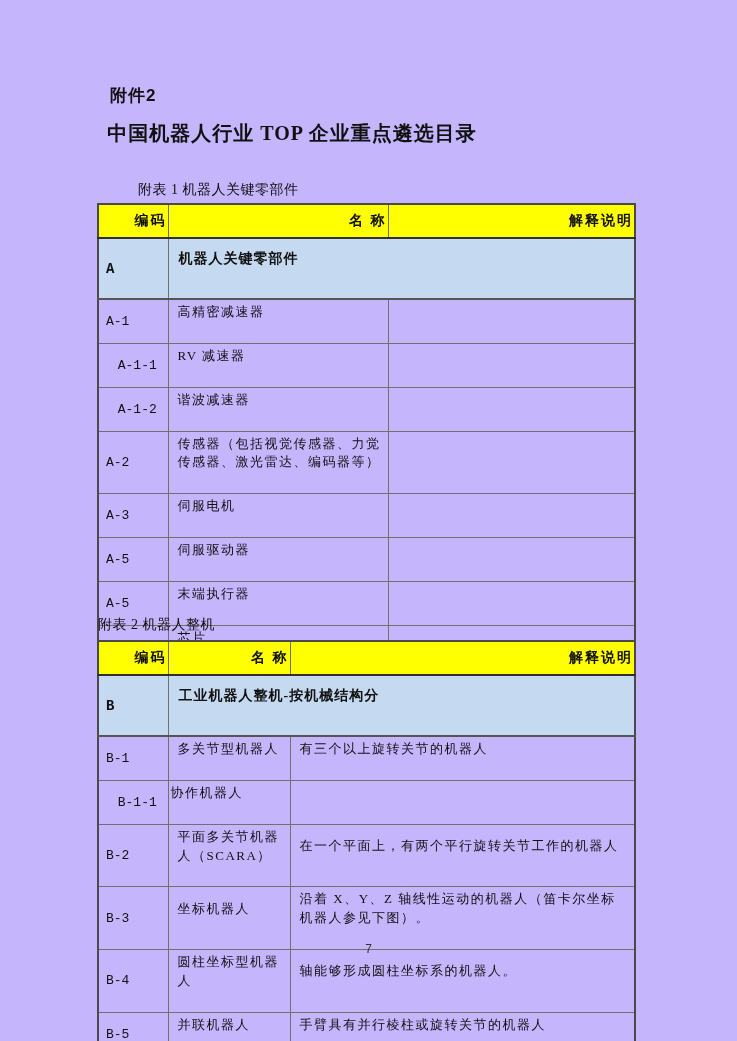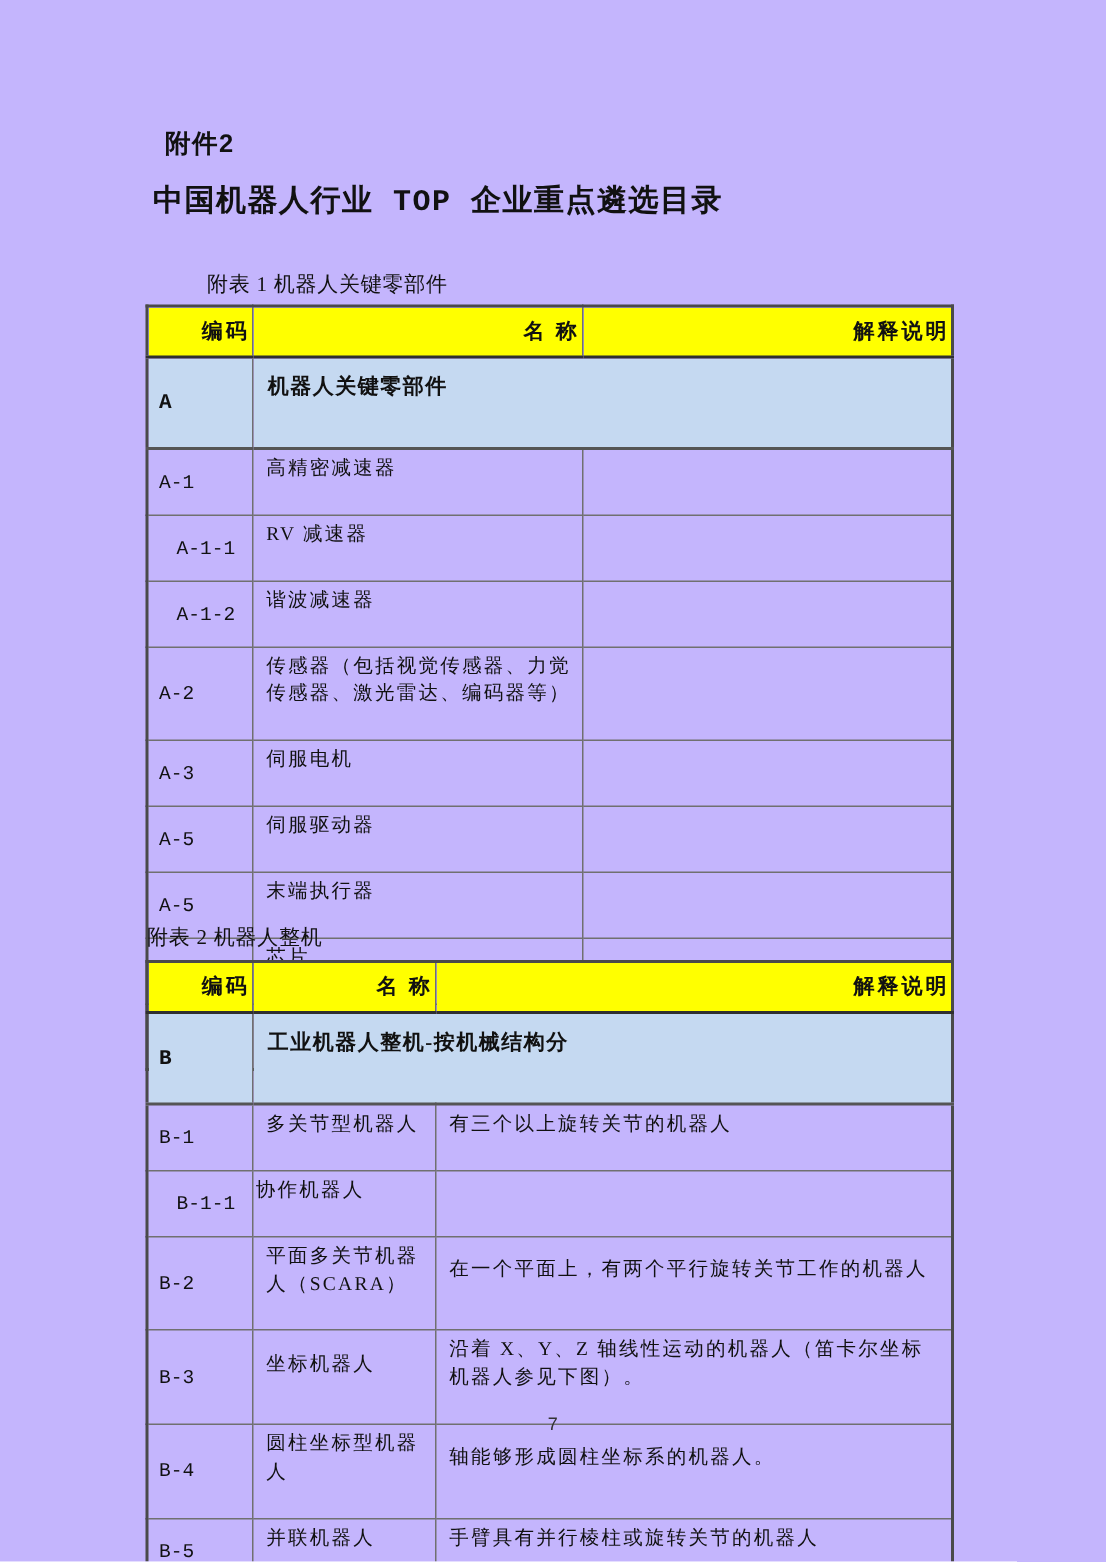--- a/index.html
+++ b/index.html
@@ -19,21 +19,21 @@
     overflow:hidden;
   }
   .attachment-label{
     position:absolute;left:110px;top:84px;
     font-family:"Liberation Sans","DejaVu Sans",sans-serif;
     font-weight:bold;font-size:17px;letter-spacing:1px;
   }
   .doc-title{
     position:absolute;left:0;top:120px;width:584px;
     text-align:center;
-    font-family:Liberation Mono, monospace;
+    font-family:Liberation Serif, serif;
     font-weight:bold;font-size:20px;letter-spacing:1px;
   }
   .table-caption{
     position:absolute;left:98px;
     font-size:14px;letter-spacing:0.5px;
   }
   .caption-1{top:181px;padding-left:40px;}
   .caption-2{top:616px;}
   .tbl-wrap{position:absolute;left:97px;width:537px;}
   .tbl-1{top:203px;}

